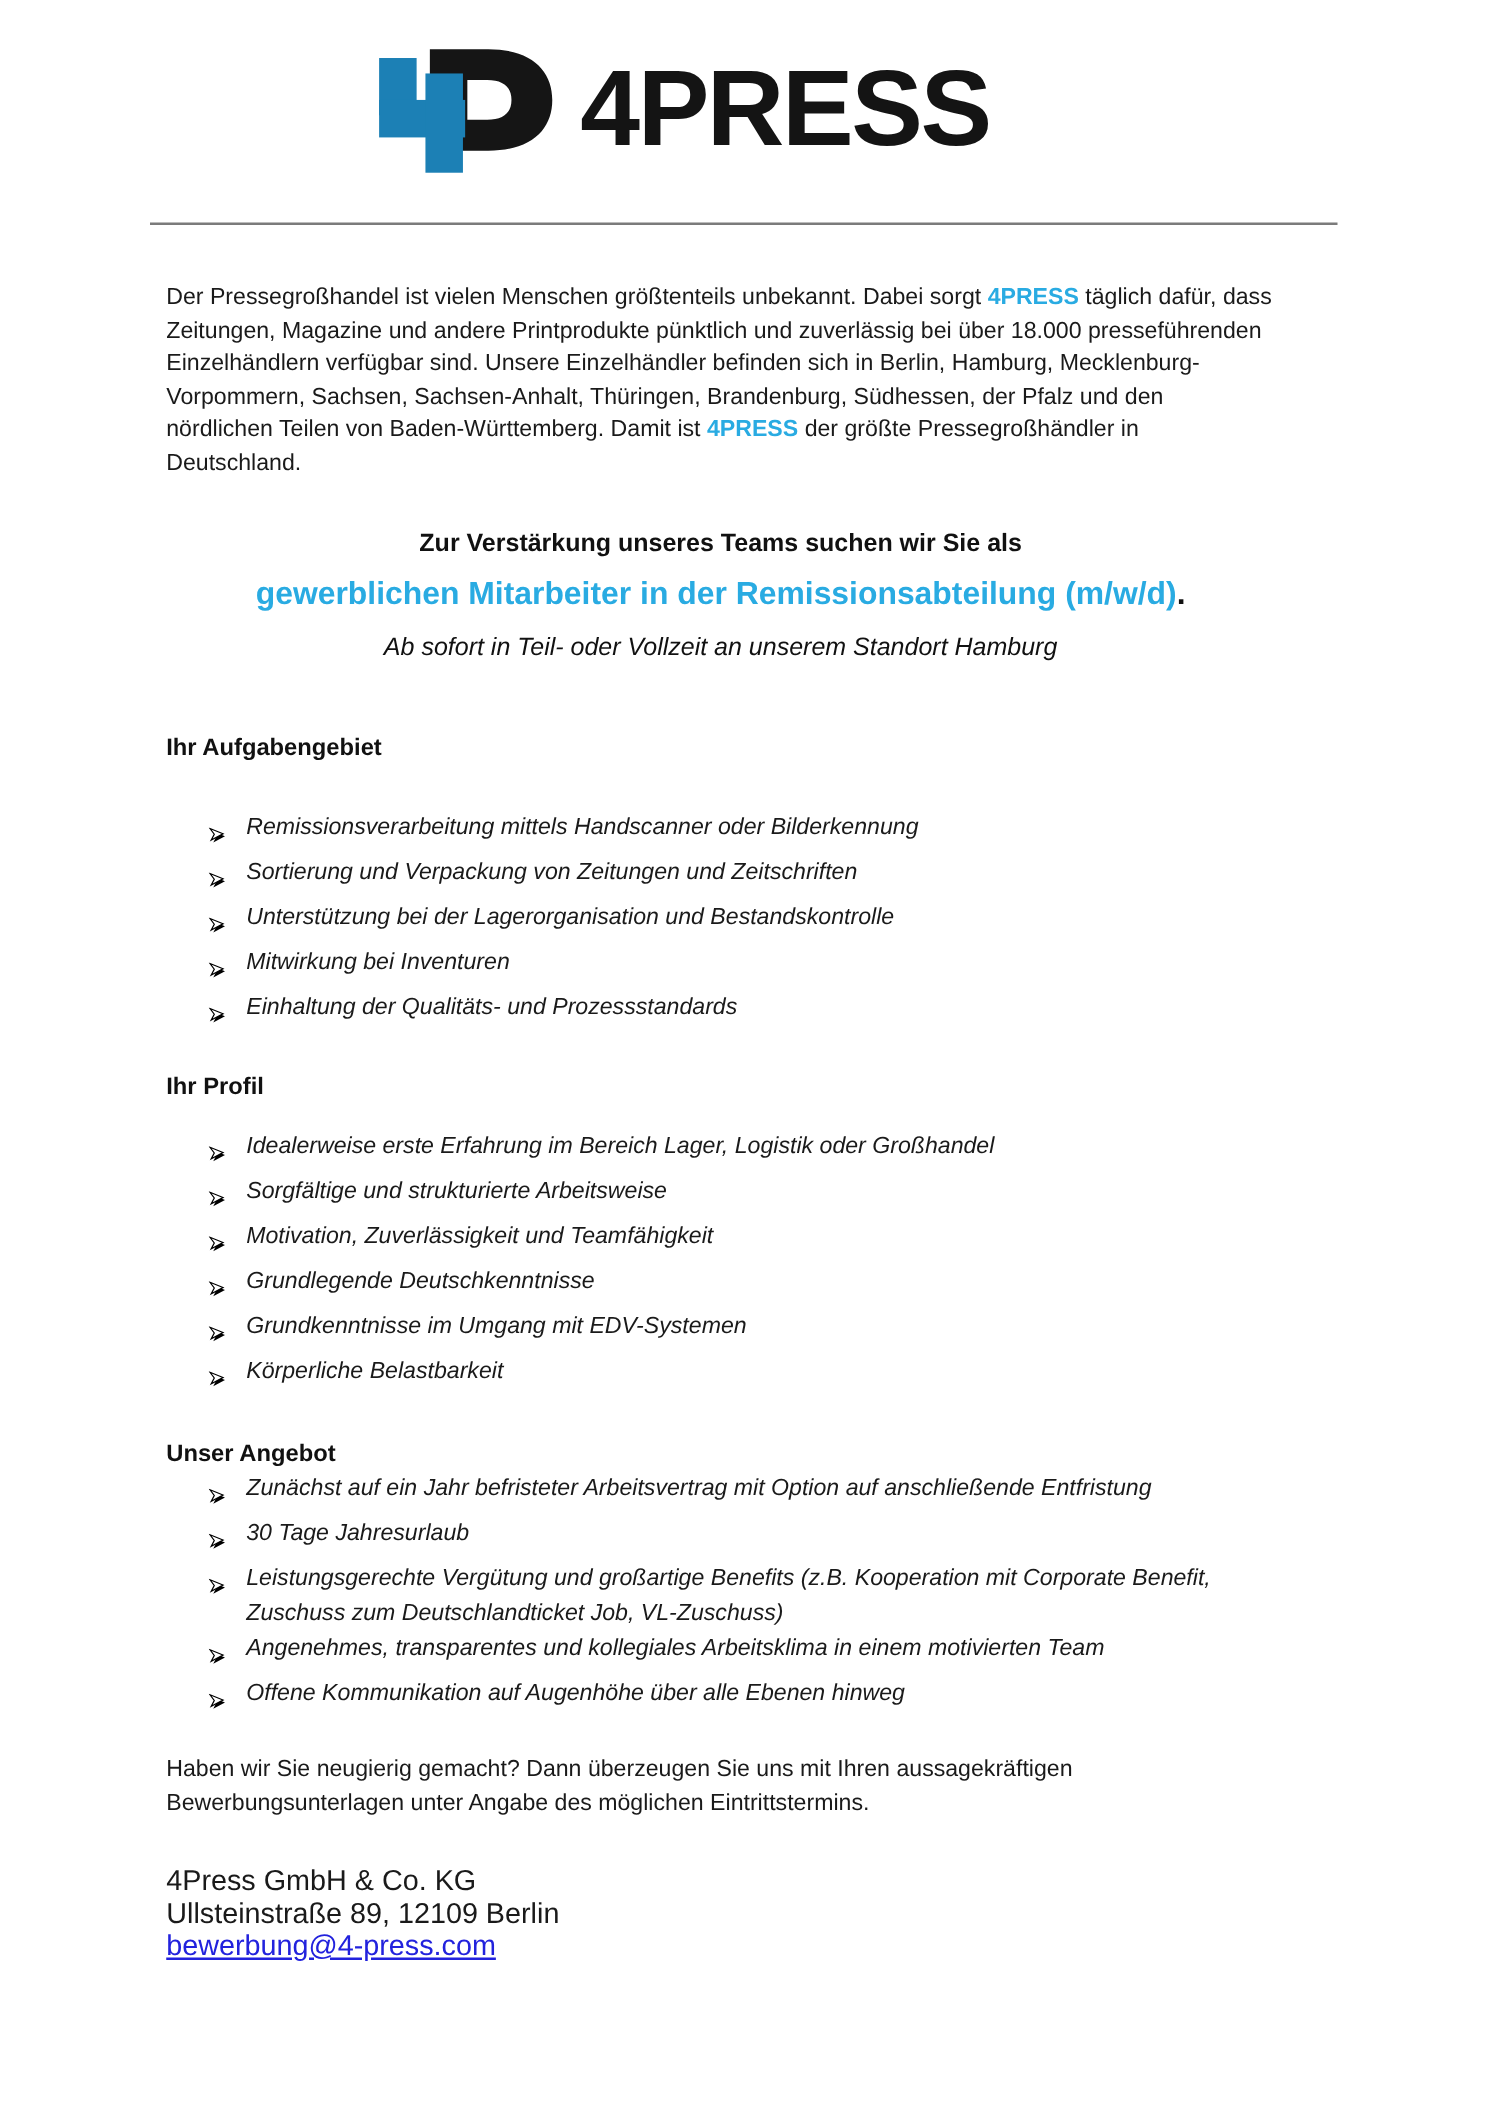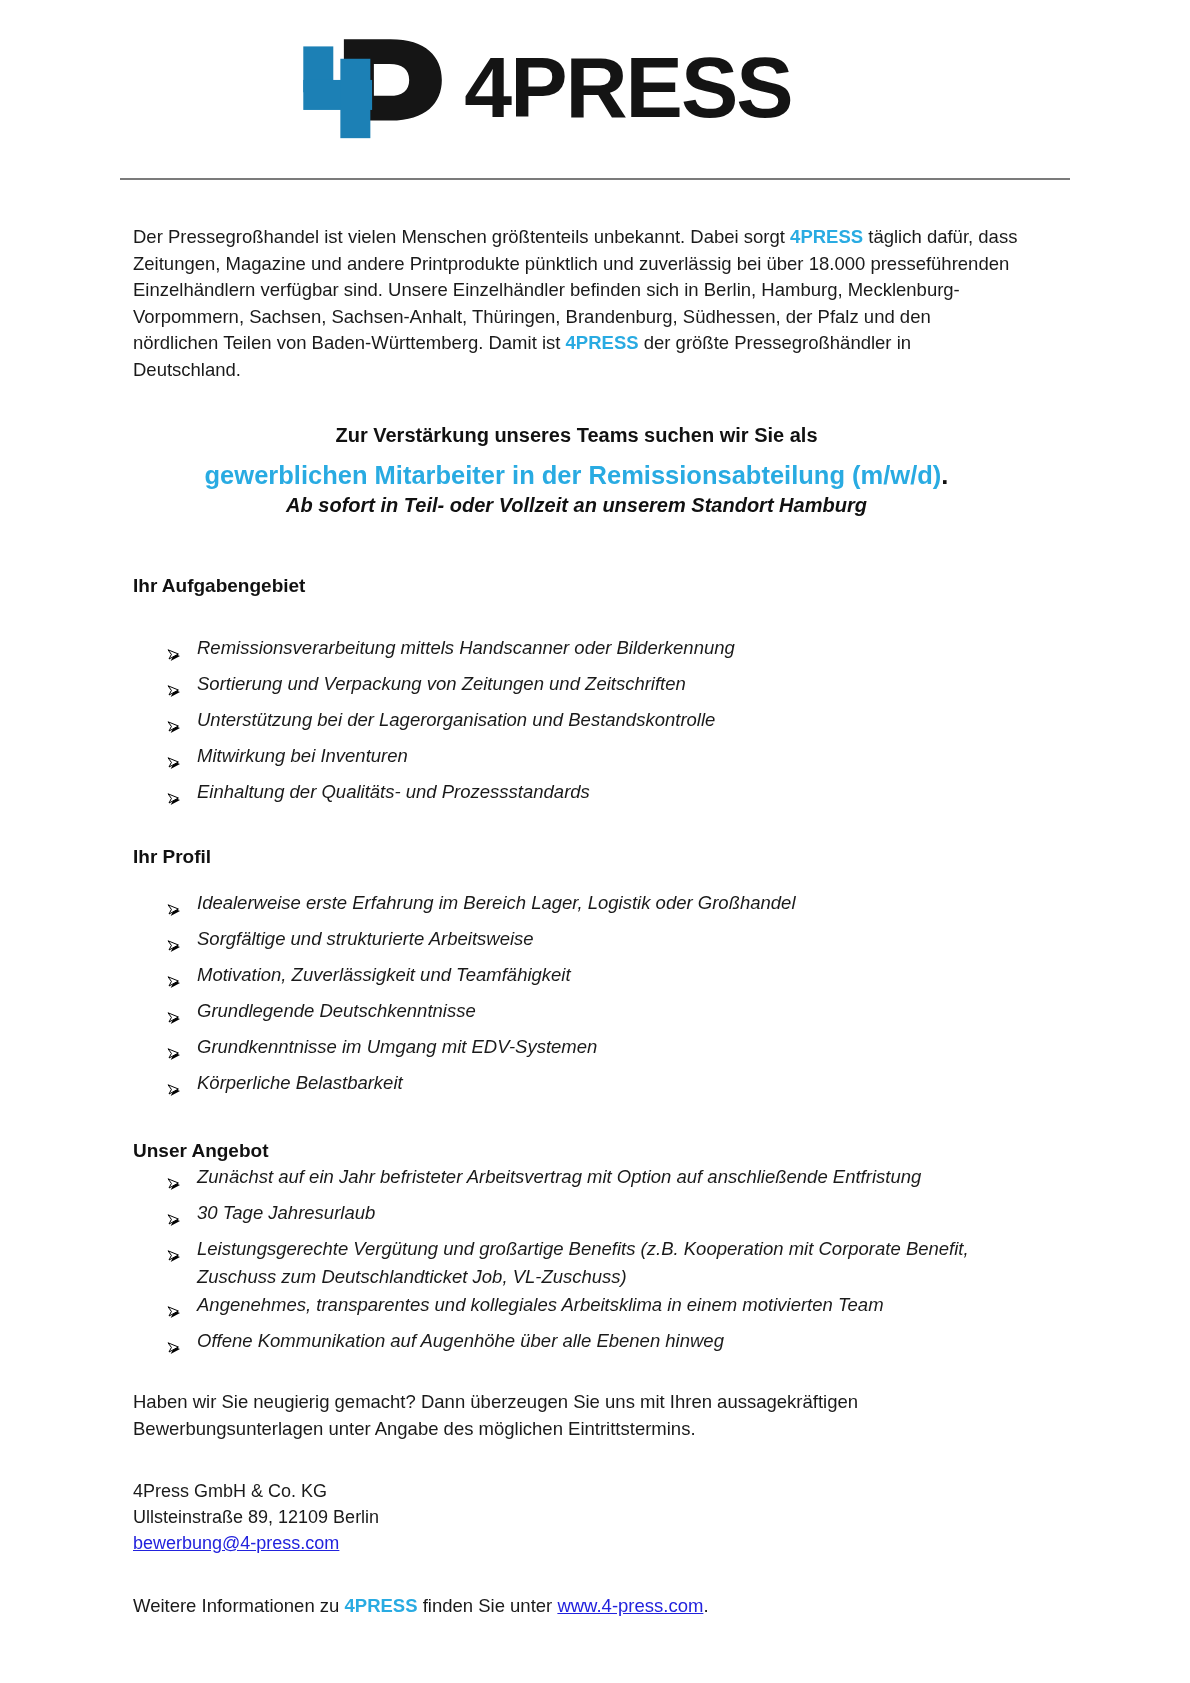--- a/index.html
+++ b/index.html
@@ -23,38 +23,38 @@
 
   .body-text{font-size:18.5px;line-height:26.5px;color:var(--ink);}
   .intro{margin-top:44px;}
   .brand{color:var(--accent);font-weight:700;}
 
   .title-block{margin-top:36px;text-align:center;}
   .title-line1{font-size:20px;font-weight:700;line-height:32px;color:#111;}
   .title-line2{font-size:25.5px;font-weight:700;line-height:32px;margin-top:8px;}
   .title-line2 .hl{color:var(--accent);}
   .title-line2 .suffix{color:#111;}
-  .subtitle{font-size:20px;font-style:italic;line-height:27px;margin-top:1px;color:#111;font-weight:bold;}
+  .subtitle{font-size:20px;font-style:italic;line-height:27px;margin-top:14px;color:#111;}
 
   .section-heading{font-size:19px;font-weight:700;line-height:25px;color:#111;}
   .mt-sec1{margin-top:54px;}
   .mt-sec2{margin-top:30px;}
   .mt-sec3{margin-top:33px;}
 
   ul.arrow-list{list-style:none;padding-left:34px;}
   .mt-list1{margin-top:36px;}
   .mt-list2{margin-top:20px;}
   .mt-list3{}
   li.li{display:flex;align-items:flex-start;line-height:28px;font-size:18.5px;}
   .blt{flex:0 0 30px;padding-top:8px;}
   .li-text{flex:1 1 auto;font-style:italic;}
 
   .closing{margin-top:26px;}
 
-  .contact{margin-top:36px;font-size:18px;line-height:26px;}
+  .contact{margin-top:36px;font-size:23px;line-height:26px;}
   a.link{color:var(--link);text-decoration:underline;cursor:pointer;}
 
   .info-line{margin-top:36px;font-size:18.5px;line-height:27px;}
 </style>
 </head>
 <body>
 
 <div class="page">
 
   <div class="logo-row">
@@ -206,16 +206,15 @@
     </ul>
 
     <p class="body-text closing">Haben wir Sie neugierig gemacht? Dann überzeugen Sie uns mit Ihren aussagekräftigen Bewerbungsunterlagen unter Angabe des möglichen Eintrittstermins.</p>
 
     <div class="contact">
       <div>4Press GmbH &amp; Co. KG</div>
       <div>Ullsteinstraße 89, 12109 Berlin</div>
       <div><a class="link">bewerbung@4-press.com</a></div>
     </div>
 
-    <p class="info-line"><span>Weitere Informationen zu </span><span class="brand">4PRESS</span><span> finden Sie unter </span><a class="link">www.4-press.com</a><span>.</span></p>
 
   </div>
 </div>
 
 </body></html>

